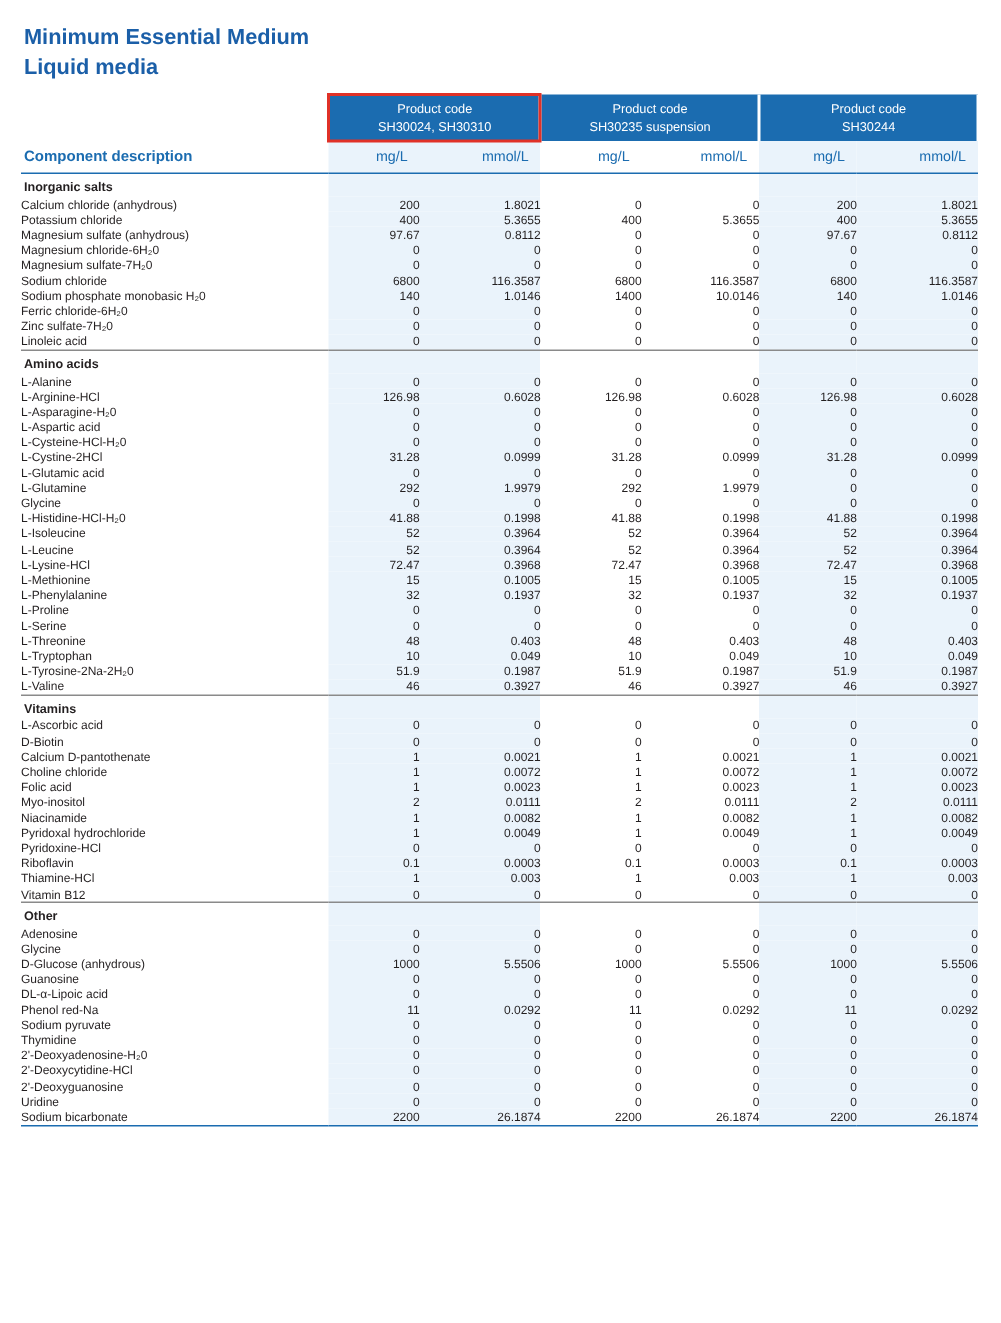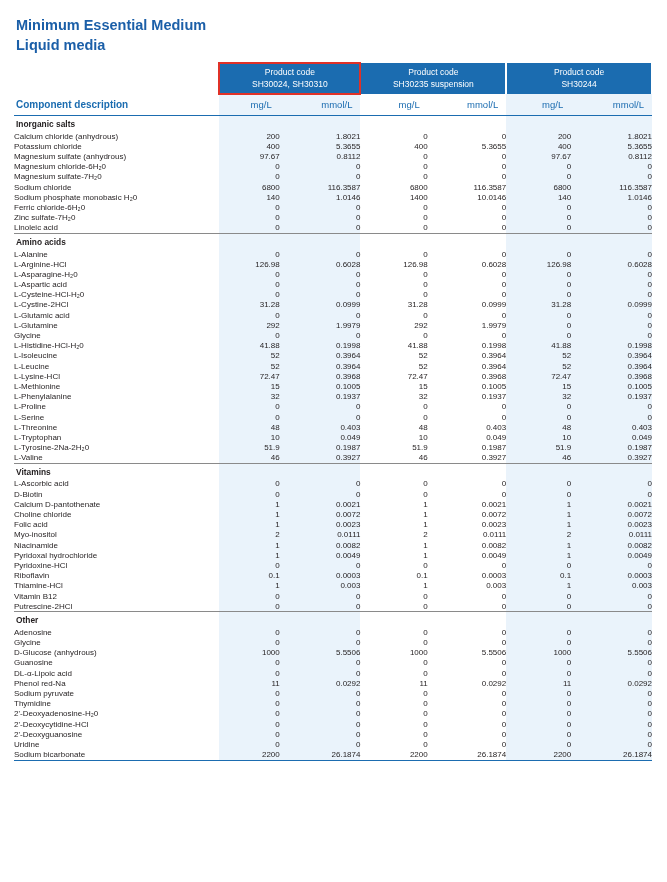--- a/index.html
+++ b/index.html
@@ -552,29 +552,20 @@
         </tr>
         <tr class="data">
           <td class="name">Vitamin B12</td>
           <td class="val shade">0</td>
           <td class="val shade">0</td>
           <td class="val">0</td>
           <td class="val">0</td>
           <td class="val shade">0</td>
           <td class="val shade">0</td>
         </tr>
-        <tr class="data">
-          <td class="name">Putrescine-2HCl</td>
-          <td class="val shade">0</td>
-          <td class="val shade">0</td>
-          <td class="val">0</td>
-          <td class="val">0</td>
-          <td class="val shade">0</td>
-          <td class="val shade">0</td>
-        </tr>
         <tr class="section">
           <td>Other</td>
           <td class="val shade"></td>
           <td class="val shade"></td>
           <td class="val"></td>
           <td class="val"></td>
           <td class="val shade"></td>
           <td class="val shade"></td>
         </tr>
         <tr class="data">

